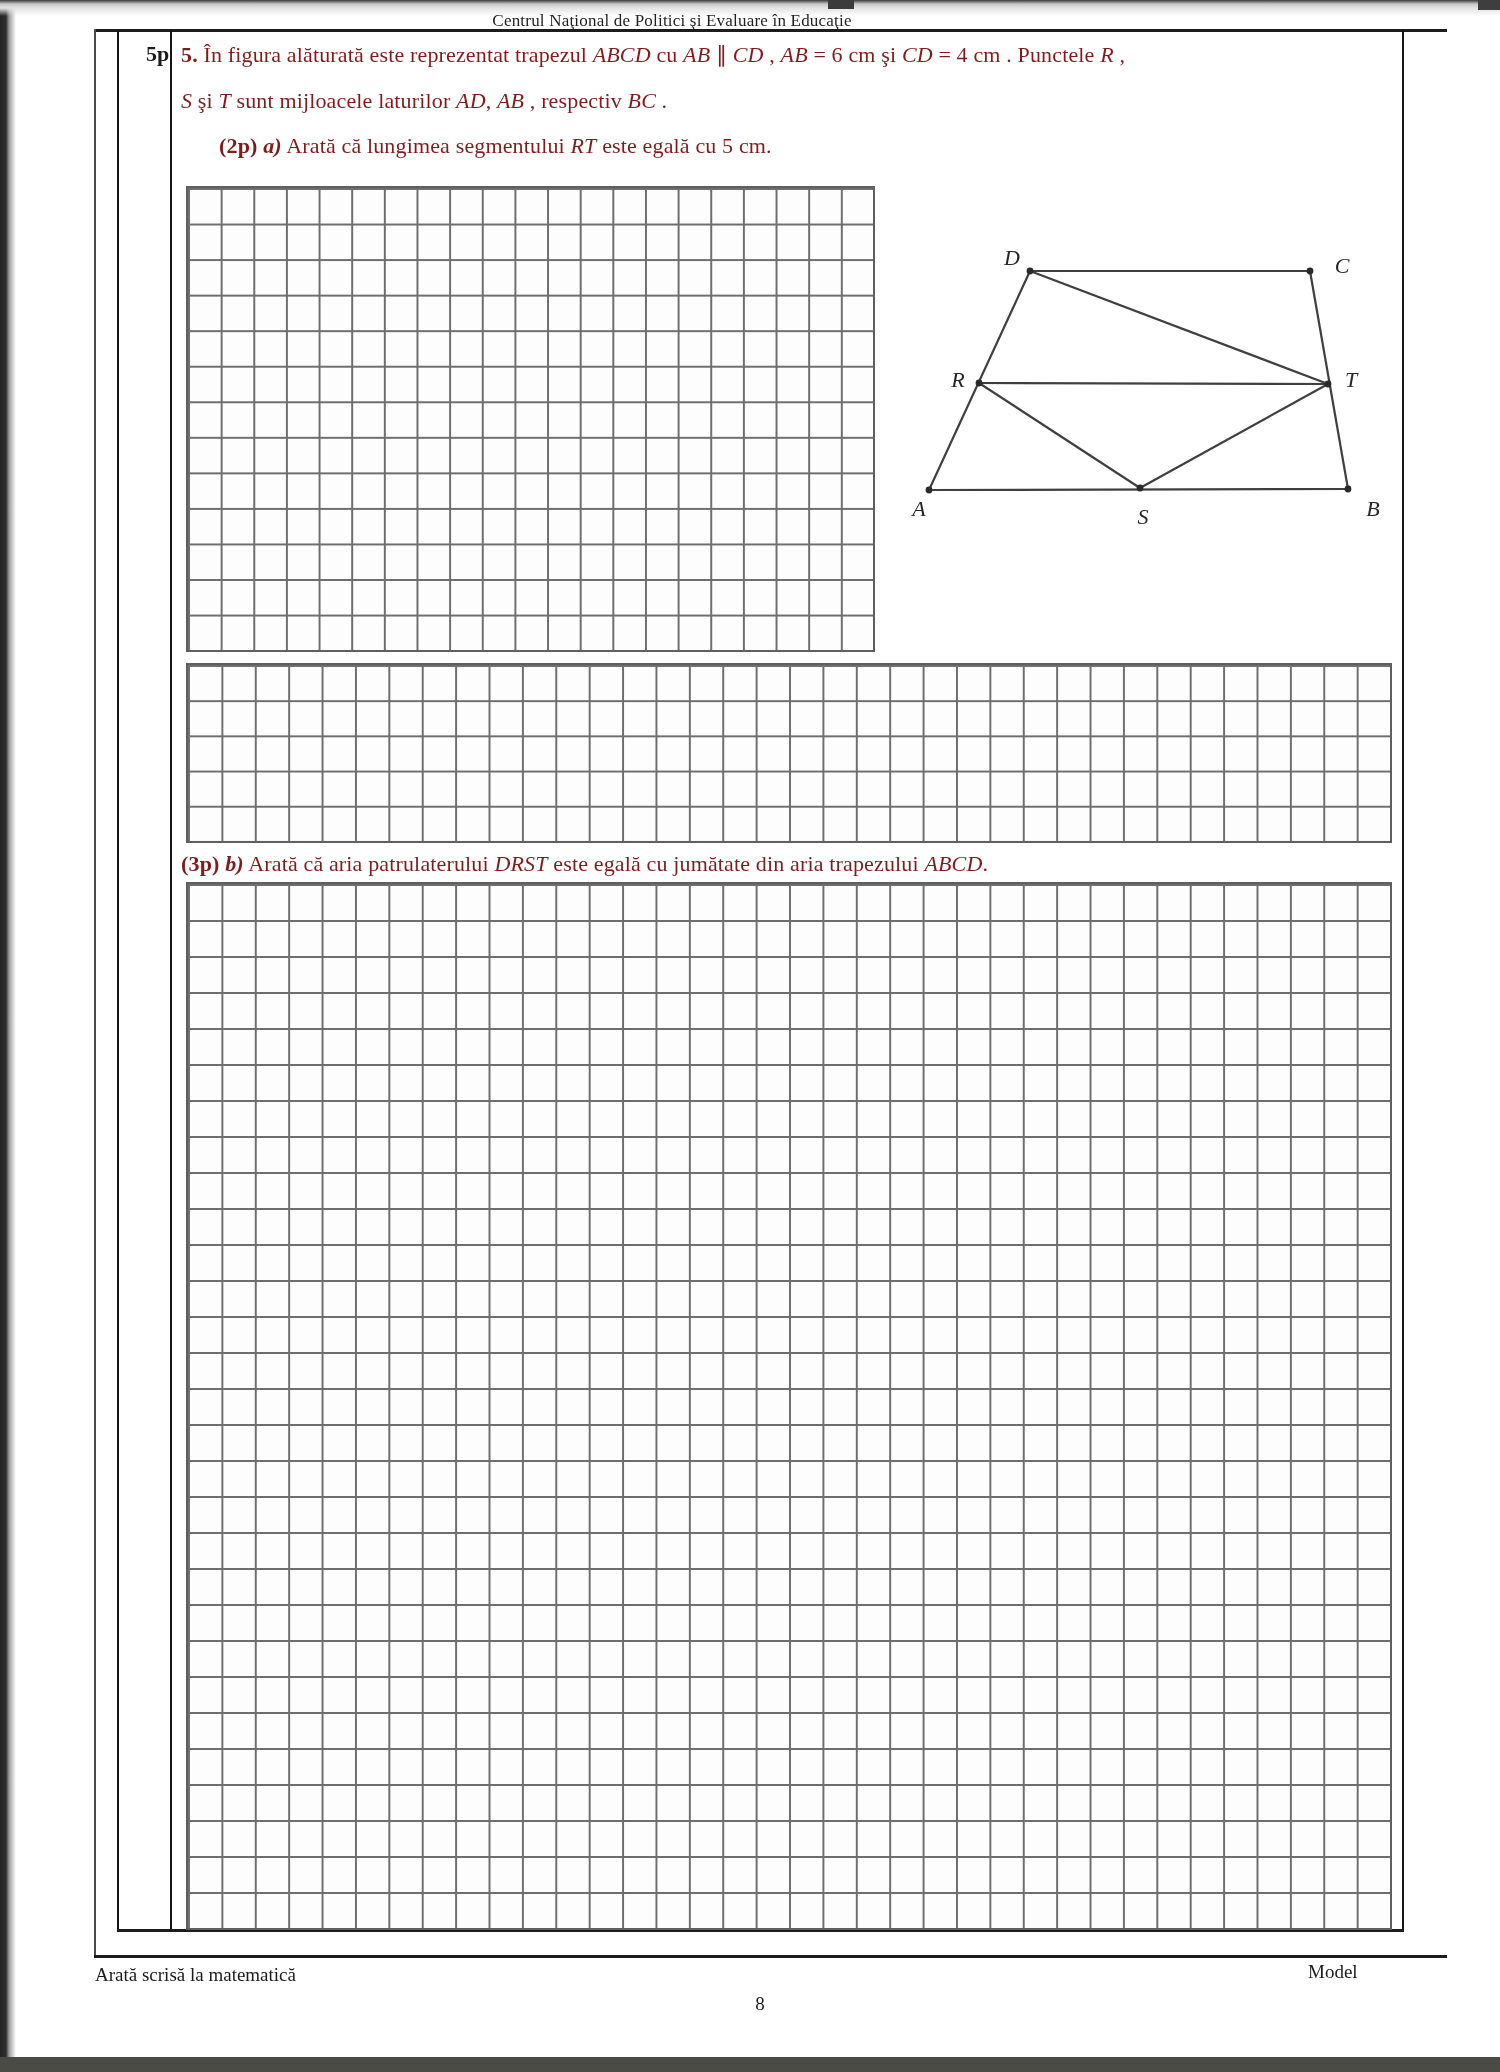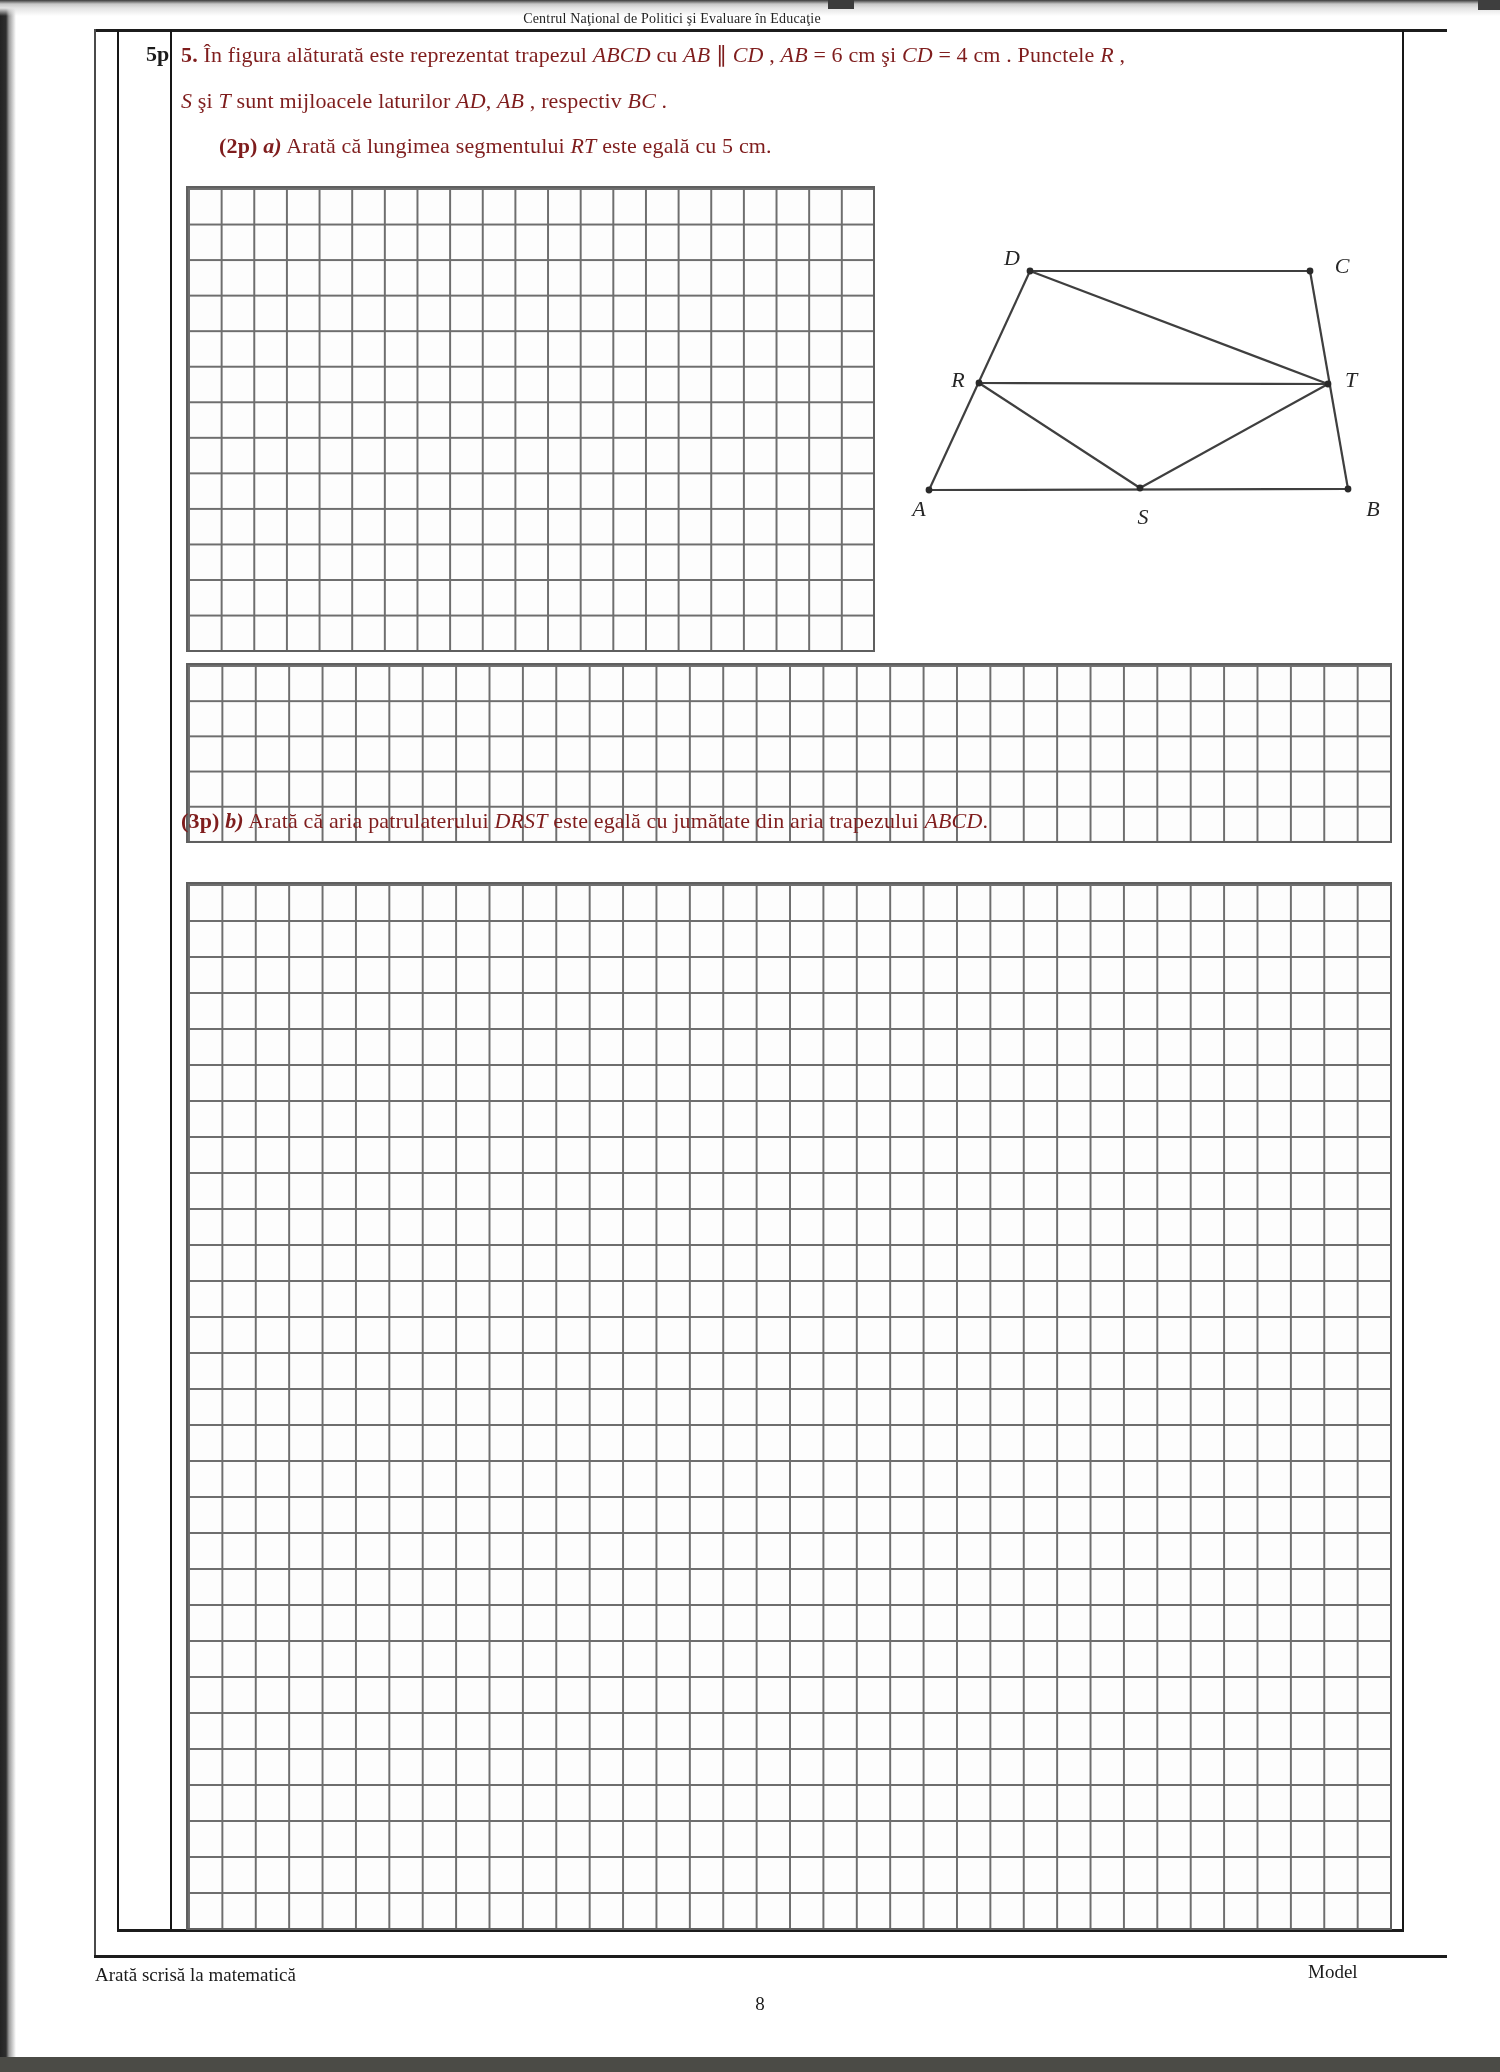--- a/index.html
+++ b/index.html
@@ -16,21 +16,21 @@
   .edge-top-notch{position:absolute;left:828px;top:0;width:26px;height:9px;background:#3b3b3b;}
   .edge-top-right{position:absolute;left:1478px;top:0;width:22px;height:10px;background:#3e3e3e;}
 
   
   .rule{position:absolute;background:#1c1c1c;}
   .vline{position:absolute;background:#161616;}
   .frame-thin{position:absolute;background:#4a4a4a;}
 
   
   .header-title{position:absolute;left:0;top:11px;width:1344px;text-align:center;
-    font-size:14px;letter-spacing:.2px;color:#1f1f1f;}
+    font-size:17px;letter-spacing:.2px;color:#1f1f1f;}
   .footer-left{position:absolute;left:95px;top:1964px;font-size:19px;}
   .footer-right{position:absolute;left:1308px;top:1961px;font-size:19px;}
   .page-num{position:absolute;left:740px;top:1993px;width:40px;text-align:center;font-size:19px;}
 
   
   .score-label{position:absolute;left:130px;top:41px;width:40px;font-size:22px;font-weight:bold;margin-left:16px;}
   .t-line{position:absolute;left:181px;font-size:22px;white-space:nowrap;color:#7f1d1d;
     letter-spacing:.15px;}
   .b{font-weight:bold}
   .i{font-style:italic}
@@ -111,21 +111,21 @@
       <text class="fig-label" x="122" y="30">D</text>
       <text class="fig-label" x="68" y="152">R</text>
       <text class="fig-label" x="253" y="289">S</text>
       <text class="fig-label" x="461" y="152">T</text>
     </g>
   </svg>
 </div>
 
 <div class="grid grid-b"></div>
 
-<div class="t-line" style="top:808px;text-align:center;">
+<div class="t-line" style="top:851px;text-align:center;">
   <span class="b">(3p) </span><span class="bi">b)</span><span> Arată că aria patrulaterului  </span><span class="i">DRST</span><span>  este egală cu jumătate din aria trapezului  </span><span class="i">ABCD</span><span>.</span>
 </div>
 
 <div class="grid grid-c"></div>
 
 <div class="rule" style="left:94px;top:1955px;width:1353px;height:3px;"></div>
 <div class="footer-left">Arată scrisă la matematică</div>
 <div class="footer-right">Model</div>
 <div class="page-num">8</div>
 

